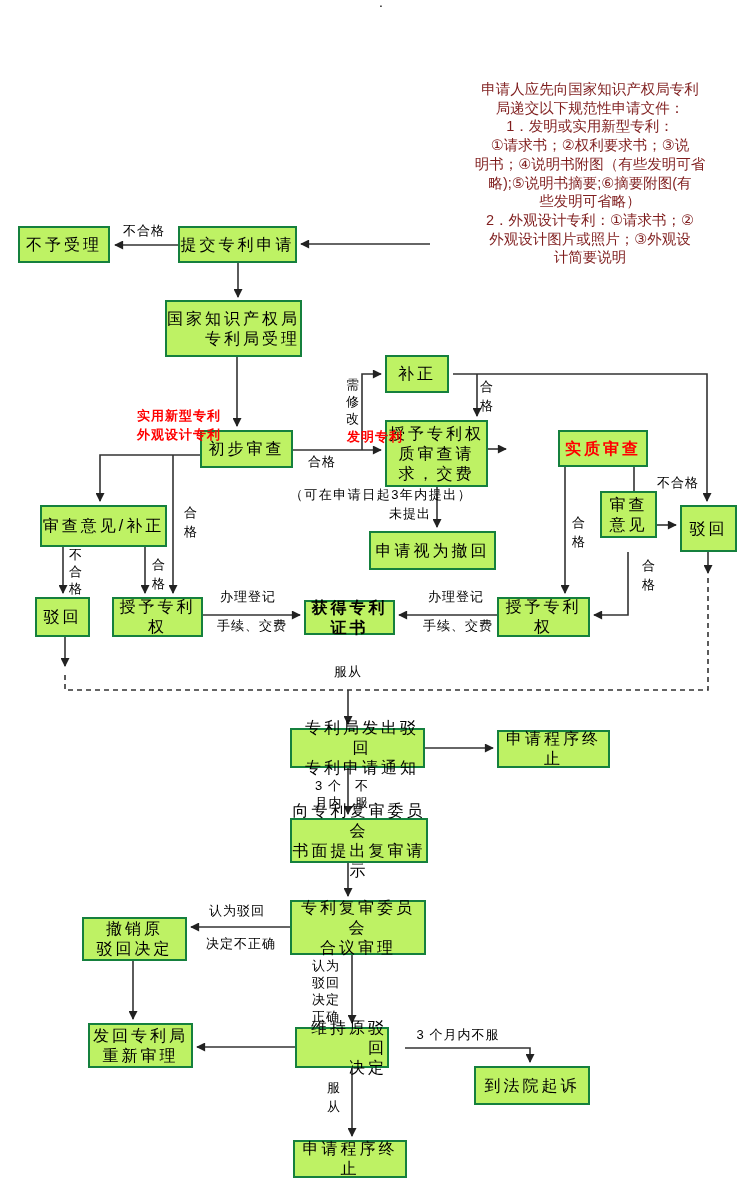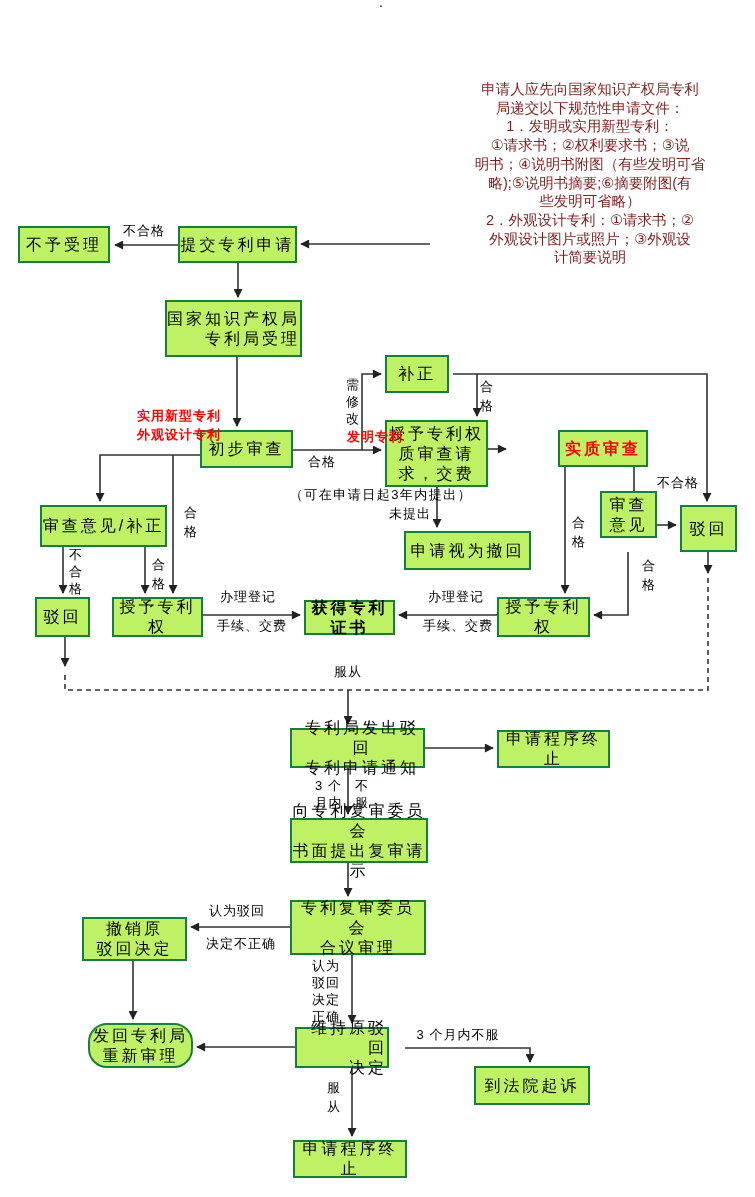--- a/index.html
+++ b/index.html
@@ -100,35 +100,35 @@
       <div class="node" style="left: 385px; top: 355px; width: 64px; height: 38px;">补正</div>
       <div class="node" style="left: 200px; top: 430px; width: 93px; height: 38px;">初步审查</div>
       <div class="node" style="left: 385px; top: 420px; width: 103px; height: 67px;">授予专利权
 质审查请
 求，交费</div>
       <div class="node red" style="left: 510px; top: 430px; width: 90px; height: 37px;">实质审查</div>
       <div class="node" style="left: 40px; top: 505px; width: 127px; height: 42px; text-align: right;">审查意见/补正</div>
       <div class="node" style="left: 35px; top: 597px; width: 55px; height: 40px;">驳回</div>
       <div class="node" style="left: 112px; top: 597px; width: 91px; height: 40px;">授予专利权</div>
       <div class="node bold" style="left: 304px; top: 600px; width: 91px; height: 35px;">获得专利证书</div>
-      <div class="node" style="left: 404px; top: 531px; width: 127px; height: 39px;">申请视为撤回</div>
+      <div class="node" style="left: 369px; top: 531px; width: 127px; height: 39px;">申请视为撤回</div>
       <div class="node" style="left: 600px; top: 491px; width: 57px; height: 47px;">审查
 意见</div>
       <div class="node" style="left: 680px; top: 505px; width: 57px; height: 47px;">驳回</div>
       <div class="node" style="left: 497px; top: 597px; width: 93px; height: 40px;">授予专利权</div>
       <div class="node" style="left: 290px; top: 728px; width: 135px; height: 40px; padding-left: 9px;">专利局发出驳回
 专利申请通知</div>
       <div class="node" style="left: 497px; top: 730px; width: 113px; height: 38px;">申请程序终止</div>
       <div class="node" style="left: 290px; top: 818px; width: 138px; height: 45px;">向专利复审委员会
 书面提出复审请示</div>
       <div class="node" style="left: 290px; top: 900px; width: 136px; height: 55px;">专利复审委员会
 合议审理</div>
       <div class="node" style="left: 82px; top: 917px; width: 105px; height: 44px;">撤销原
 驳回决定</div>
-      <div class="node" style="left: 88px; top: 1023px; width: 105px; height: 45px; border-radius: 19px;">发回专利局
+      <div class="node" style="left: 88px; top: 1023px; width: 105px; height: 45px;">发回专利局
 重新审理</div>
       <div class="node" style="left: 295px; top: 1027px; width: 94px; height: 41px; text-align: right;">维持原驳回
 决定</div>
       <div class="node" style="left: 474px; top: 1066px; width: 116px; height: 39px;">到法院起诉</div>
       <div class="node" style="left: 293px; top: 1140px; width: 114px; height: 38px;">申请程序终止</div>
     </div>
   <div id="labels-host">
       <div class="elabel" style="left: 116px; top: 221px; width: 56px;">不合格</div>
       <div class="elabel red" style="left: 78px; top: 406px; width: 106px;">实用新型专利
 外观设计专利</div>

